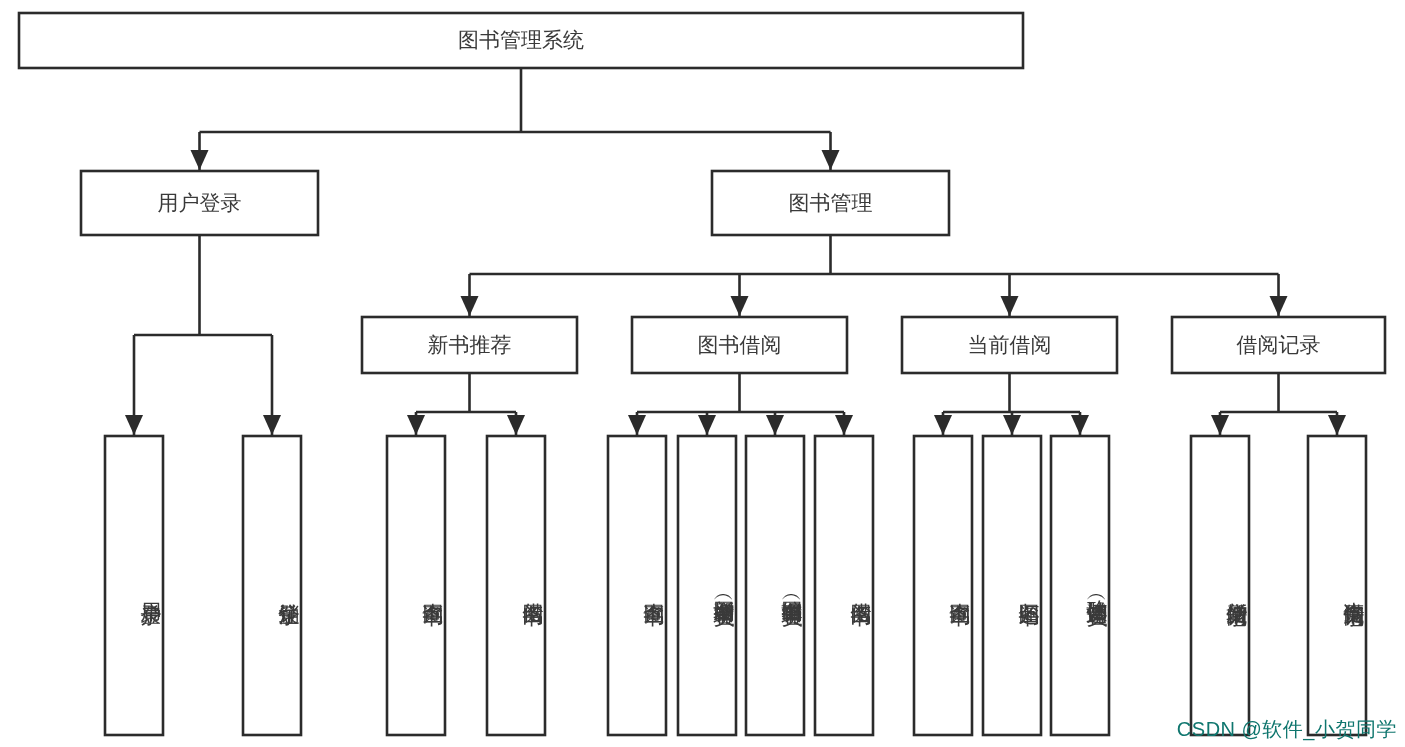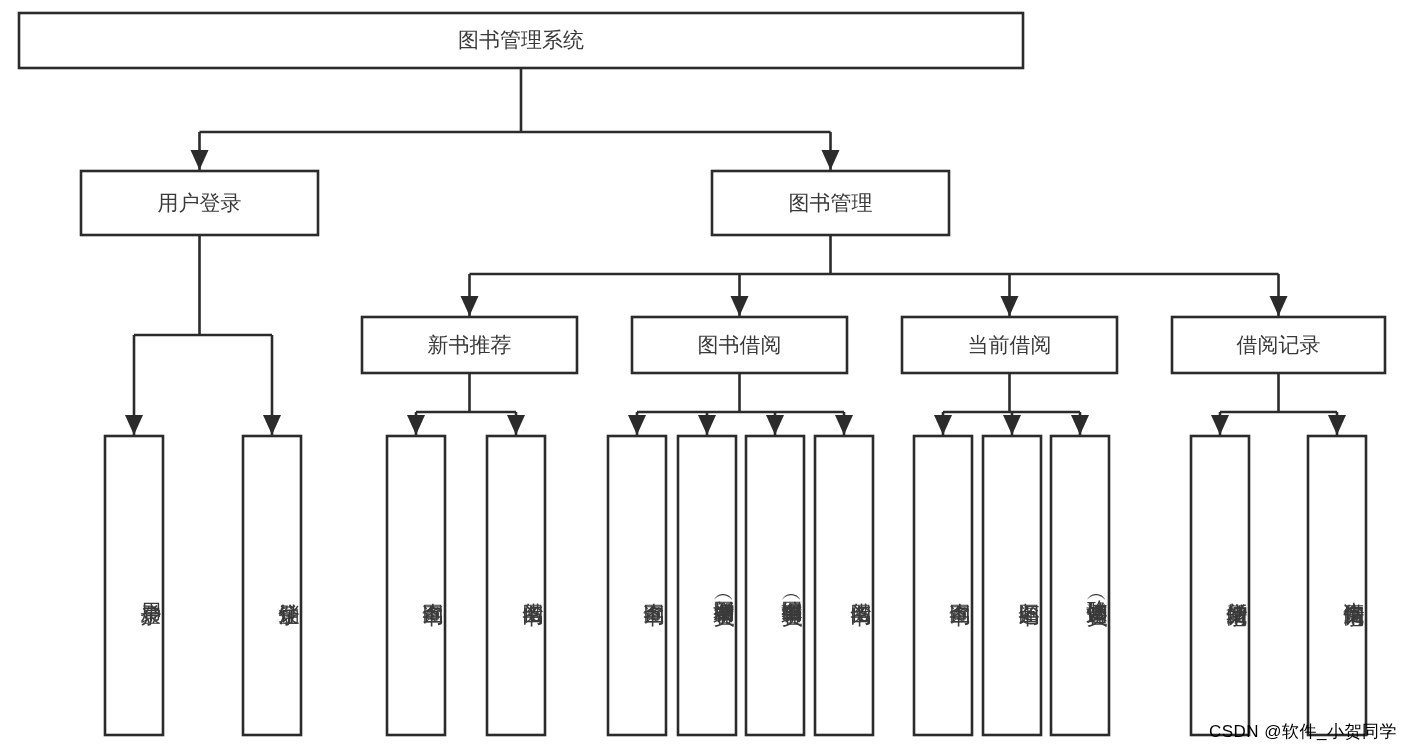--- a/index.html
+++ b/index.html
@@ -60,22 +60,22 @@
     justify-content: center;
     text-align: center;
     white-space: nowrap;
     pointer-events: none;
   }
   .watermark {
     position: absolute;
     right: 8px;
     bottom: 4px;
     font-family: "Liberation Sans", "DejaVu Sans", sans-serif;
-    font-size: 17px;
-    color: #000000;
+    font-size: 20px;
+    color: #0f766e;
     letter-spacing: 0.5px;
     white-space: nowrap;
   }
 </style>
 </head>
 <body>
 
 <div id="diagram-root">
 
   <svg id="tree-svg" viewBox="0 0 1405 747">

